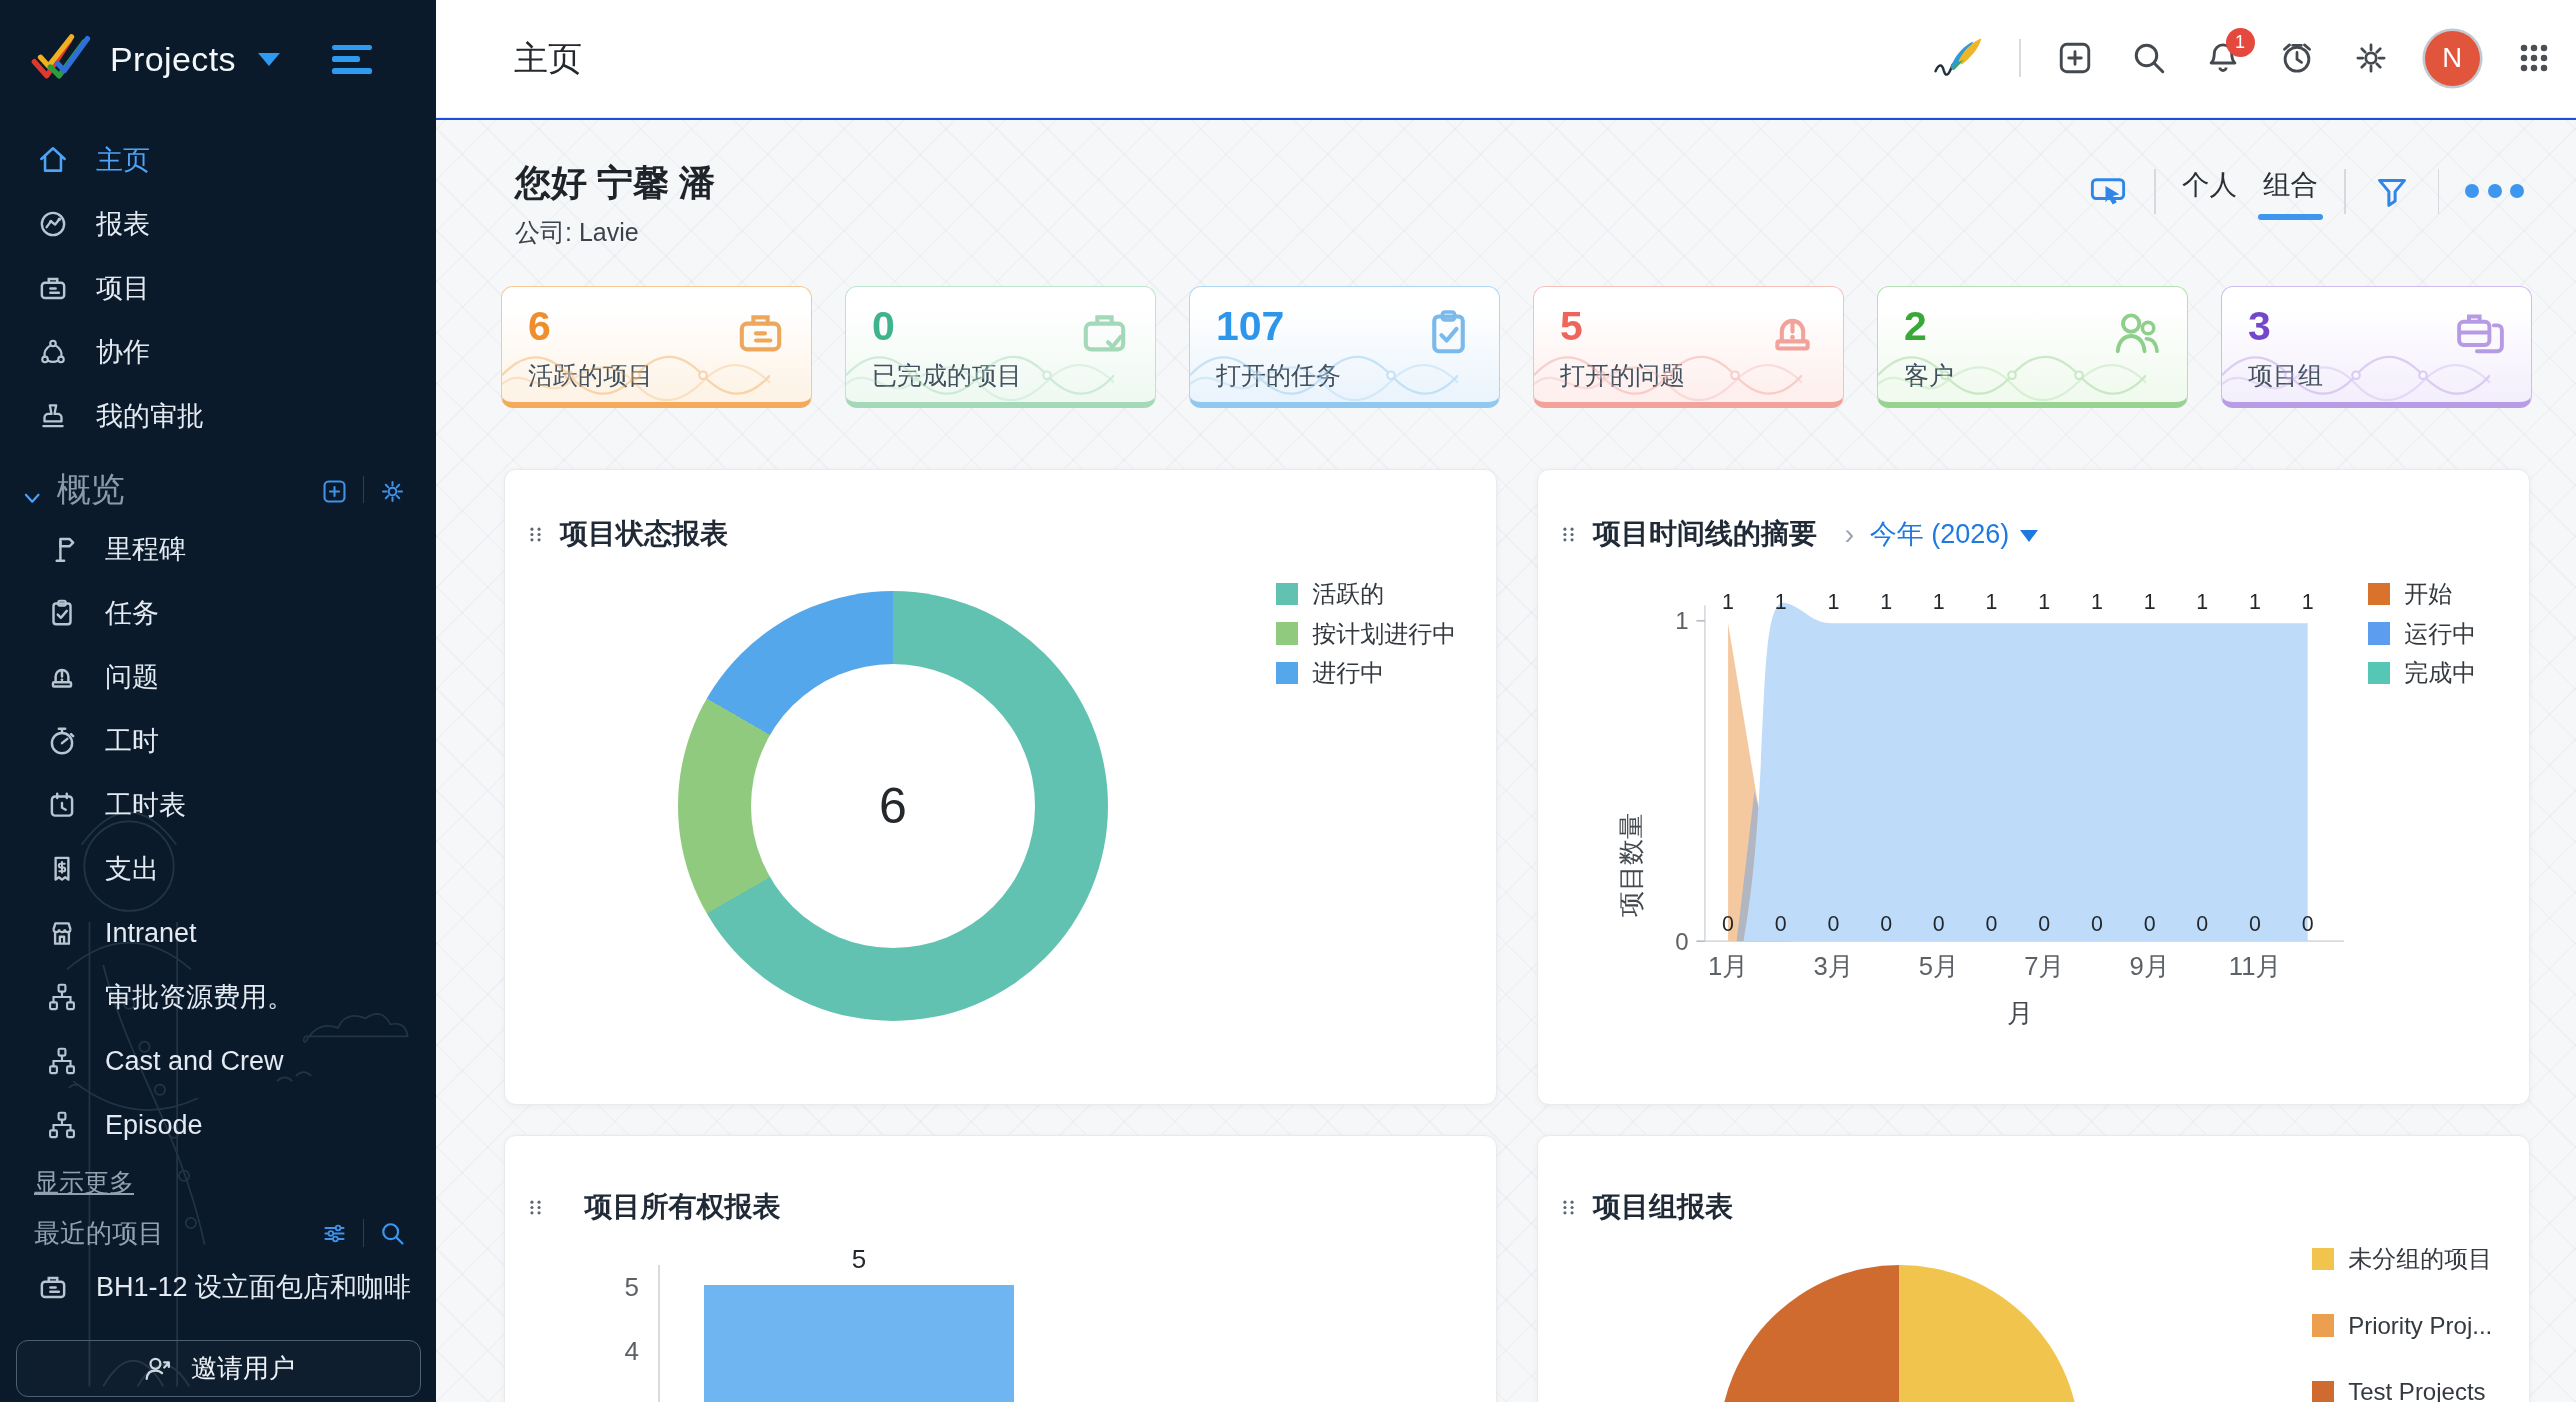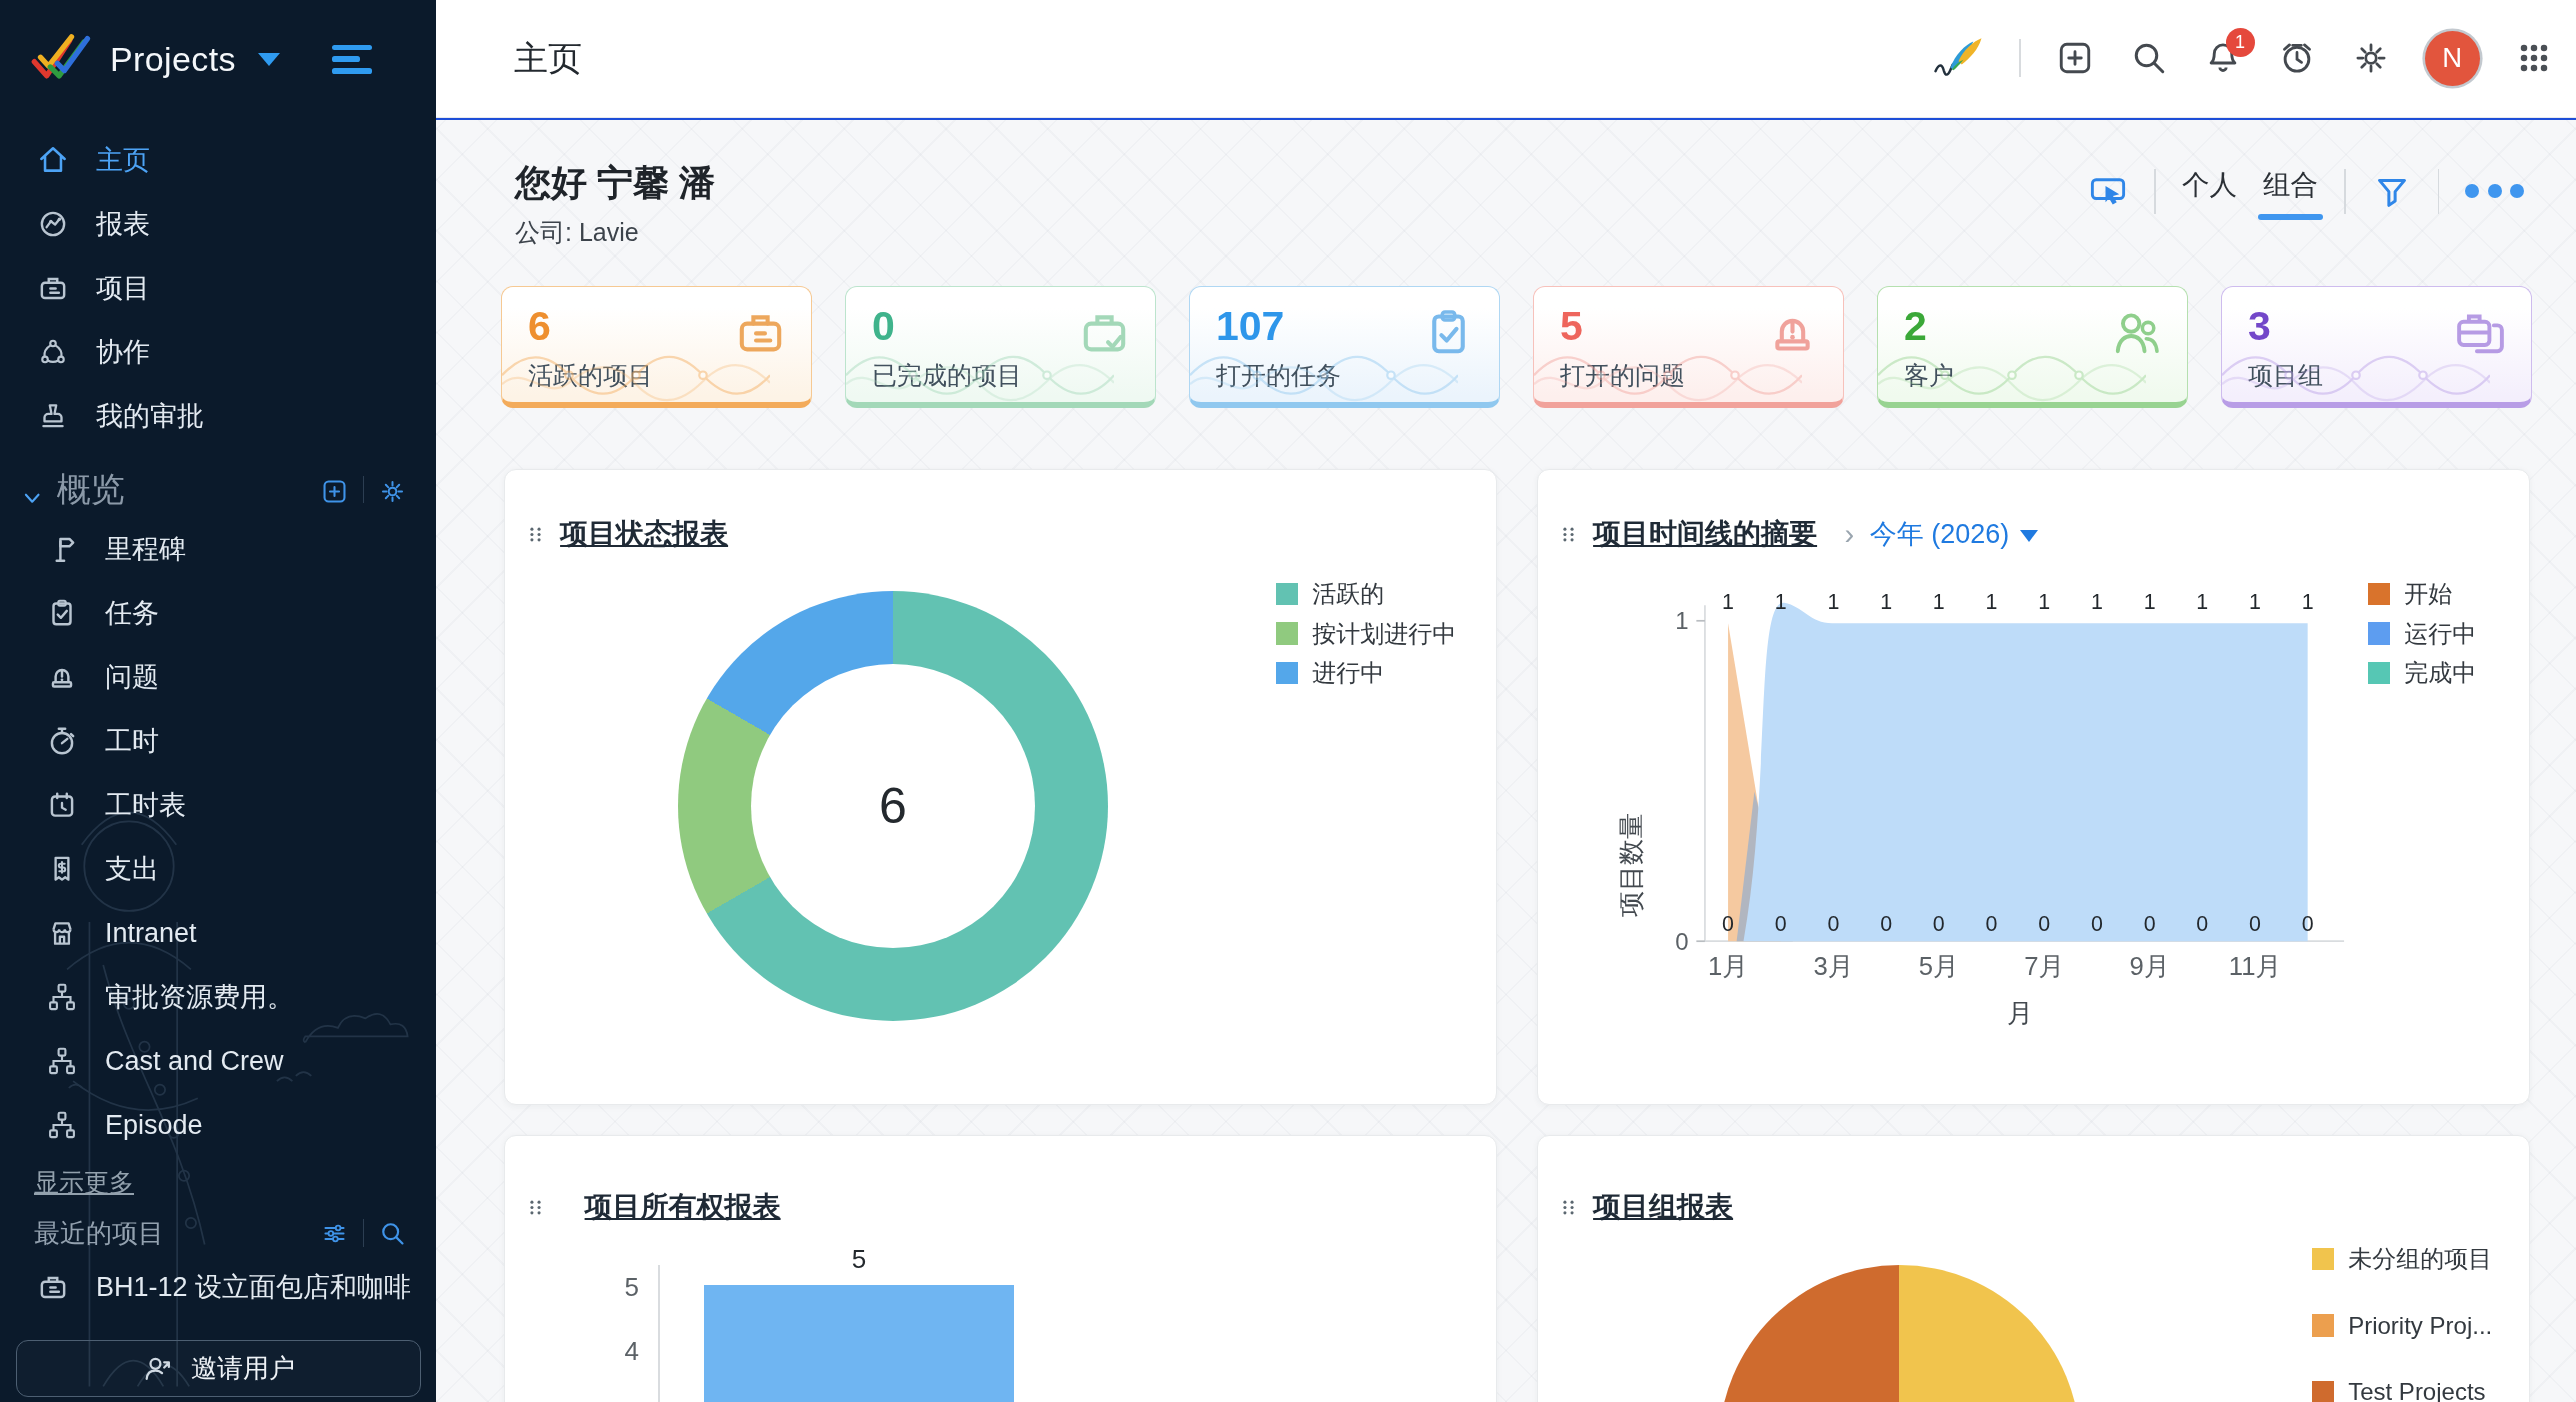--- a/index.html
+++ b/index.html
@@ -70,21 +70,21 @@
   .stat-label { position:absolute; left:26px; top:72px; font-size:25px; color:#41505d; }
   .stat-ic { position:absolute; right:22.4px; top:17px; width:57px; height:57px; color:var(--iconc); }
   .stat-ic svg{ width:100%; height:100%; }
   .stat-wave { position:absolute; left:0; right:0; bottom:-3.4px; height:67px; color:var(--band); opacity:.45; }
 
   
   .card { position:absolute; background:#fff; border:0.9px solid #e8eaec; border-radius:12px; box-shadow:0 1.7px 6.9px rgba(40,50,60,.05); overflow:hidden; }
   .card-title-row { position:absolute; left:20.6px; top:45px; display:flex; align-items:center; gap:15.5px; }
   .drag-handle { width:19px; height:29px; color:#5b6770; cursor:grab; }
   .drag-handle svg{ width:100%; height:100%; }
-  .card-title { font-size:28px; font-weight:600; color:#1f2a36;text-decoration:underline; }
+  .card-title { font-size:28px; font-weight:600; color:#1f2a36; }
   .chev-right { font-size:29px; color:#9aa5af; margin-left:12px; }
   .range-link { font-size:27px; color:#1f7ae0; display:flex; align-items:center; gap:10.3px; cursor:pointer; }
   .range-link .caret { width:0; height:0; border-left:9.5px solid transparent; border-right:9.5px solid transparent; border-top:12px solid #1f7ae0; margin-top:3.4px; }
 
   .legend { position:absolute; display:flex; flex-direction:column; gap:17px; }
   .legend-item { display:flex; align-items:center; gap:13.8px; height:22.4px; }
   .swatch { width:22.4px; height:22.4px; flex:0 0 auto; }
   .legend-label { font-size:24px; color:#33393f; white-space:nowrap; }
 
   .donut { position:absolute; border-radius:50%; }

